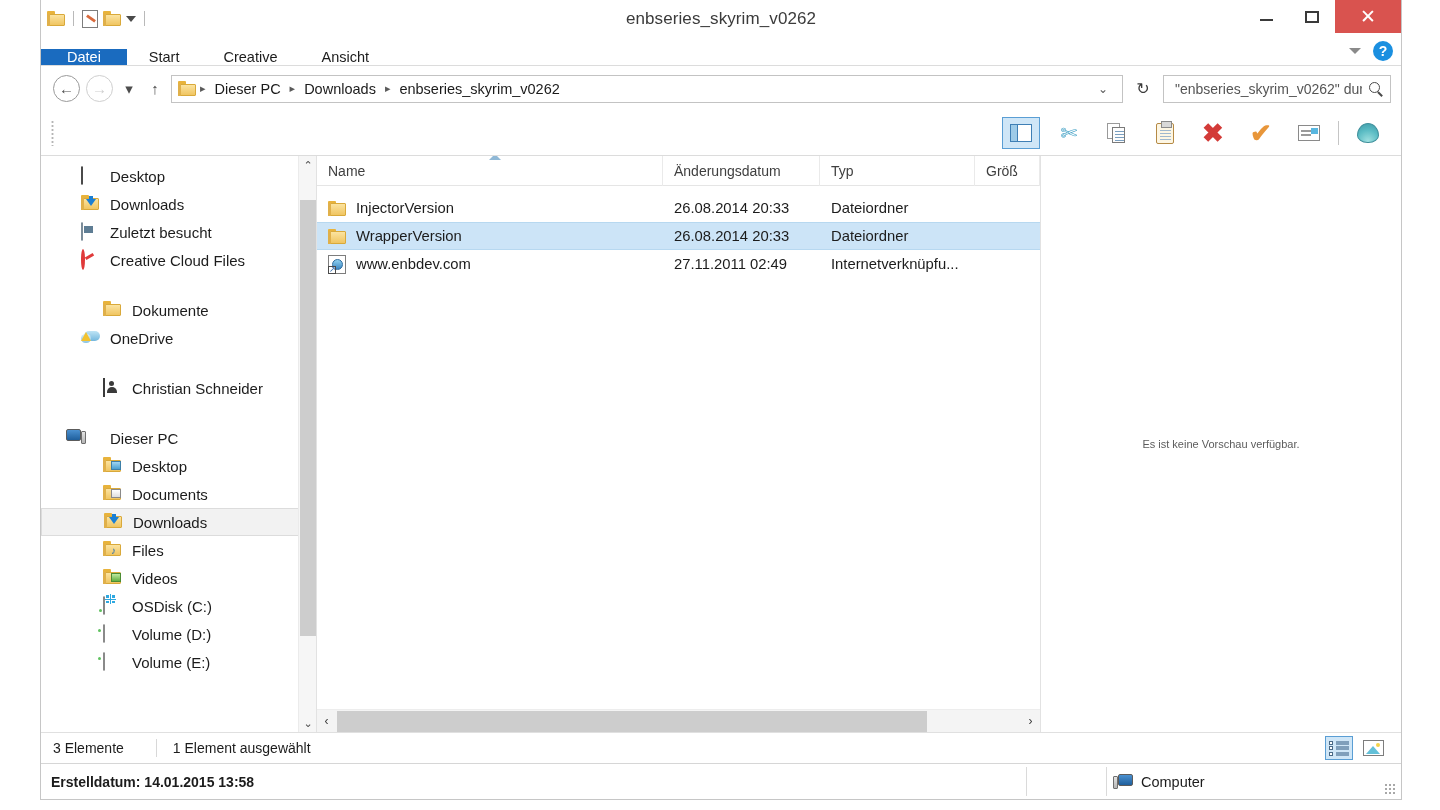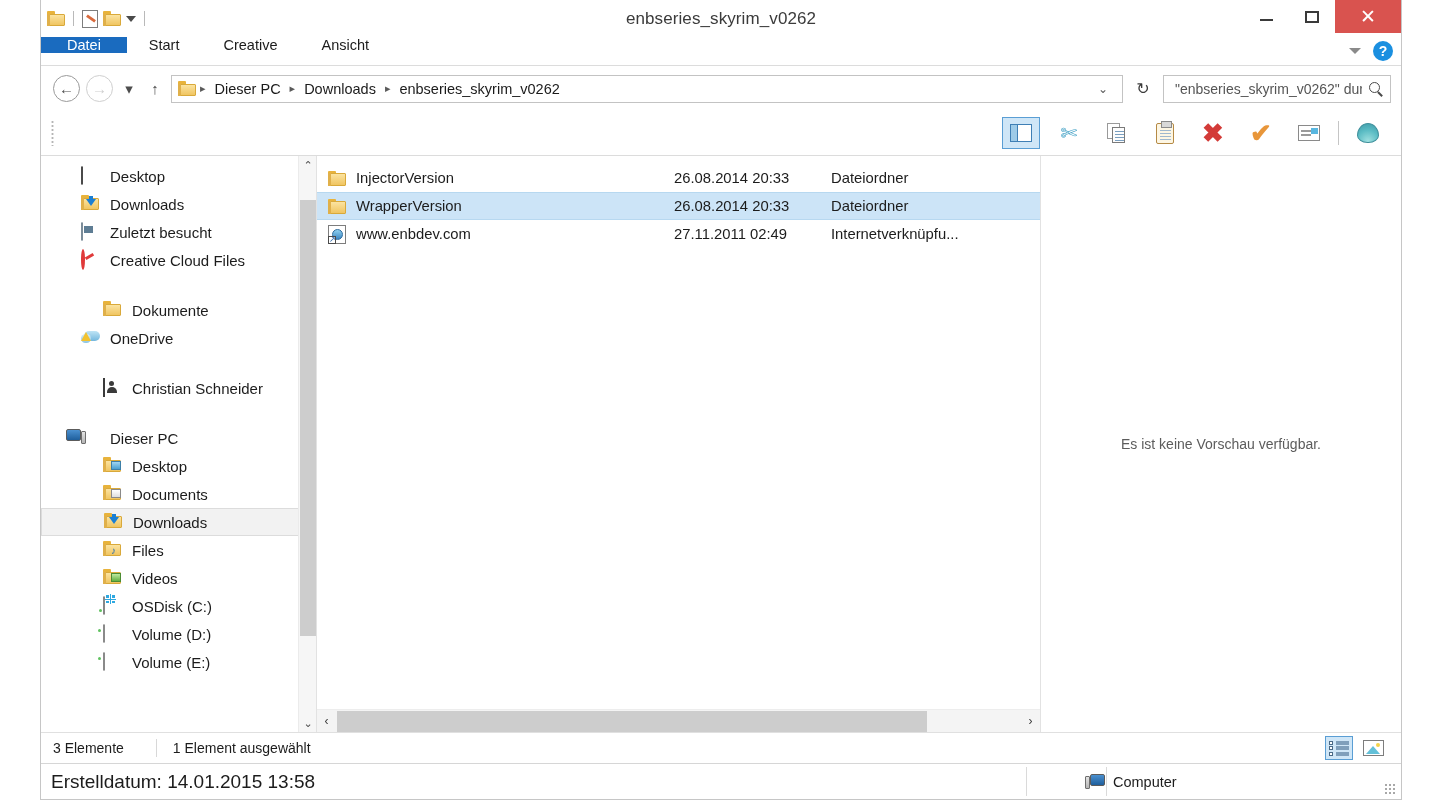--- a/index.html
+++ b/index.html
@@ -73,21 +73,21 @@
   .wc .bar-min { width: 13px; height: 2px; background: #3a3a3a; margin-top: 7px;}
   .wc .sq-max { width: 14px; height: 12px; border: 2px solid #3a3a3a; }
   .wc .x-close { color: #ffffff; font-size: 19px; line-height: 1; font-weight: 300;}
 
   
   .ribbon {
     height: 29px;
     background: #ffffff;
     border-bottom: 1px solid #dcdcdc;
     display: flex;
-    align-items: flex-start;
+    align-items: flex-end;
     flex: 0 0 auto;
     position: relative;
   }
   .tab {
     display: flex; align-items: center;
     padding: 0 22px;
     font-size: 14.5px;
     color: #1c1c1c;
     cursor: default;
   }
@@ -379,21 +379,21 @@
   
   .preview {
     width: 360px;
     flex: 0 0 360px;
     background: #ffffff;
     display: flex;
     align-items: center;
     justify-content: center;
   }
   .preview-text {
-    font-size: 14px;
+    font-size: 11px;
     color: #5c5c5c;
   }
 
   
   .statusbar {
     height: 31px;
     flex: 0 0 auto;
     display: flex;
     align-items: center;
     background: #ffffff;
@@ -428,32 +428,33 @@
   .detailsbar {
     height: 36px;
     flex: 0 0 auto;
     background: #ffffff;
     border-top: 1px solid #d6d6d6;
     display: flex;
     align-items: center;
     position: relative;
   }
   .details-text {
-    font-size: 19px;
+    font-size: 14px;
     color: #1c1c1c;
     padding-left: 10px;
+    font-weight: bold;
   }
   .details-sep {
     position: absolute;
     width: 1px; top: 3px; bottom: 3px;
     background: #dadada;
   }
   .computer-box {
     position: absolute;
-    left: 1044px;
+    left: 1072px;
     display: flex; align-items: center; gap: 8px;
     font-size: 14.5px; color: #1c1c1c;
   }
   .resize-grip {
     position: absolute;
     right: 5px; bottom: 4px;
     width: 12px; height: 12px;
     background-image: radial-gradient(circle, #a8a8a8 1px, transparent 1.2px);
     background-size: 4px 4px;
   }
@@ -967,20 +968,35 @@
         </div>
 
         <div class="vscroll">
           <div class="arrow">⌃</div>
           <div class="thumb"></div>
           <div class="arrow bot">⌄</div>
         </div>
       </div>
 
       <div class="filepane">
+        <div class="colheader">
+          <div class="col col-name">
+            <span class="sortmark"></span>
+            <span>Name</span>
+          </div>
+          <div class="col col-date">
+            <span>Änderungsdatum</span>
+          </div>
+          <div class="col col-type">
+            <span>Typ</span>
+          </div>
+          <div class="col col-size">
+            <span>Größ</span>
+          </div>
+        </div>
 
         <div class="rows">
           <div class="row">
             <div class="cell cell-name">
               <span class="ic folder">
                 <span class="tab-f"></span>
                   <span class="bodyf"></span>
                   <span class="spine"></span>
               </span>
               <span>InjectorVersion</span>

